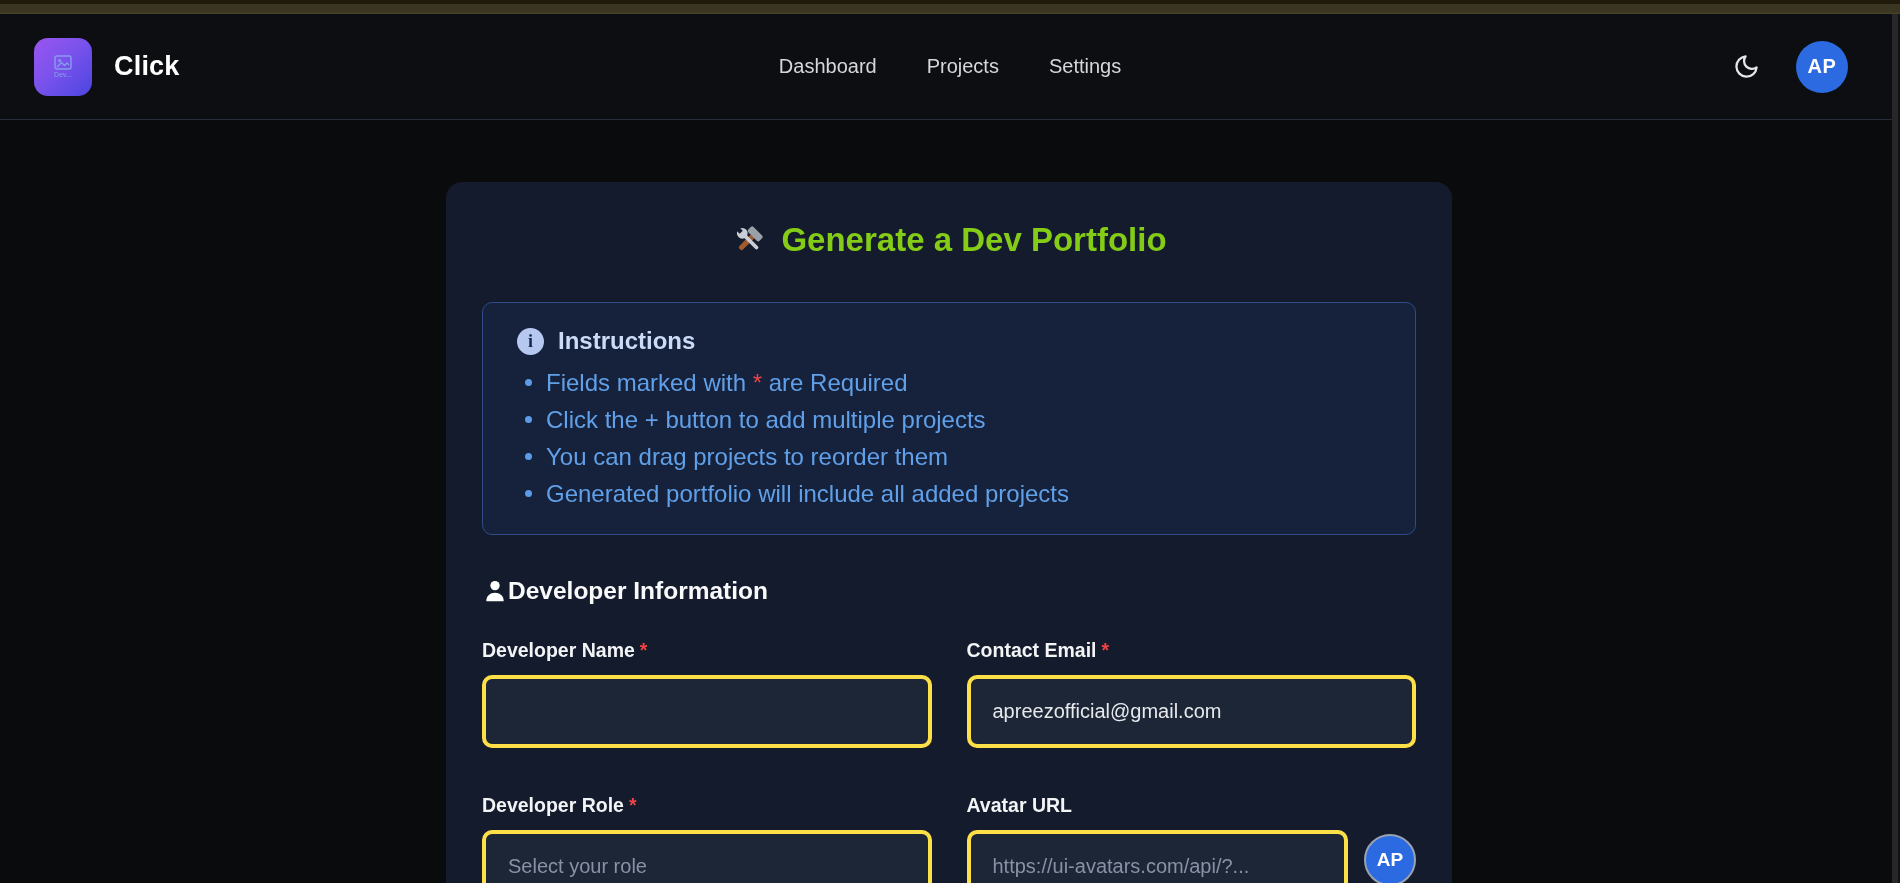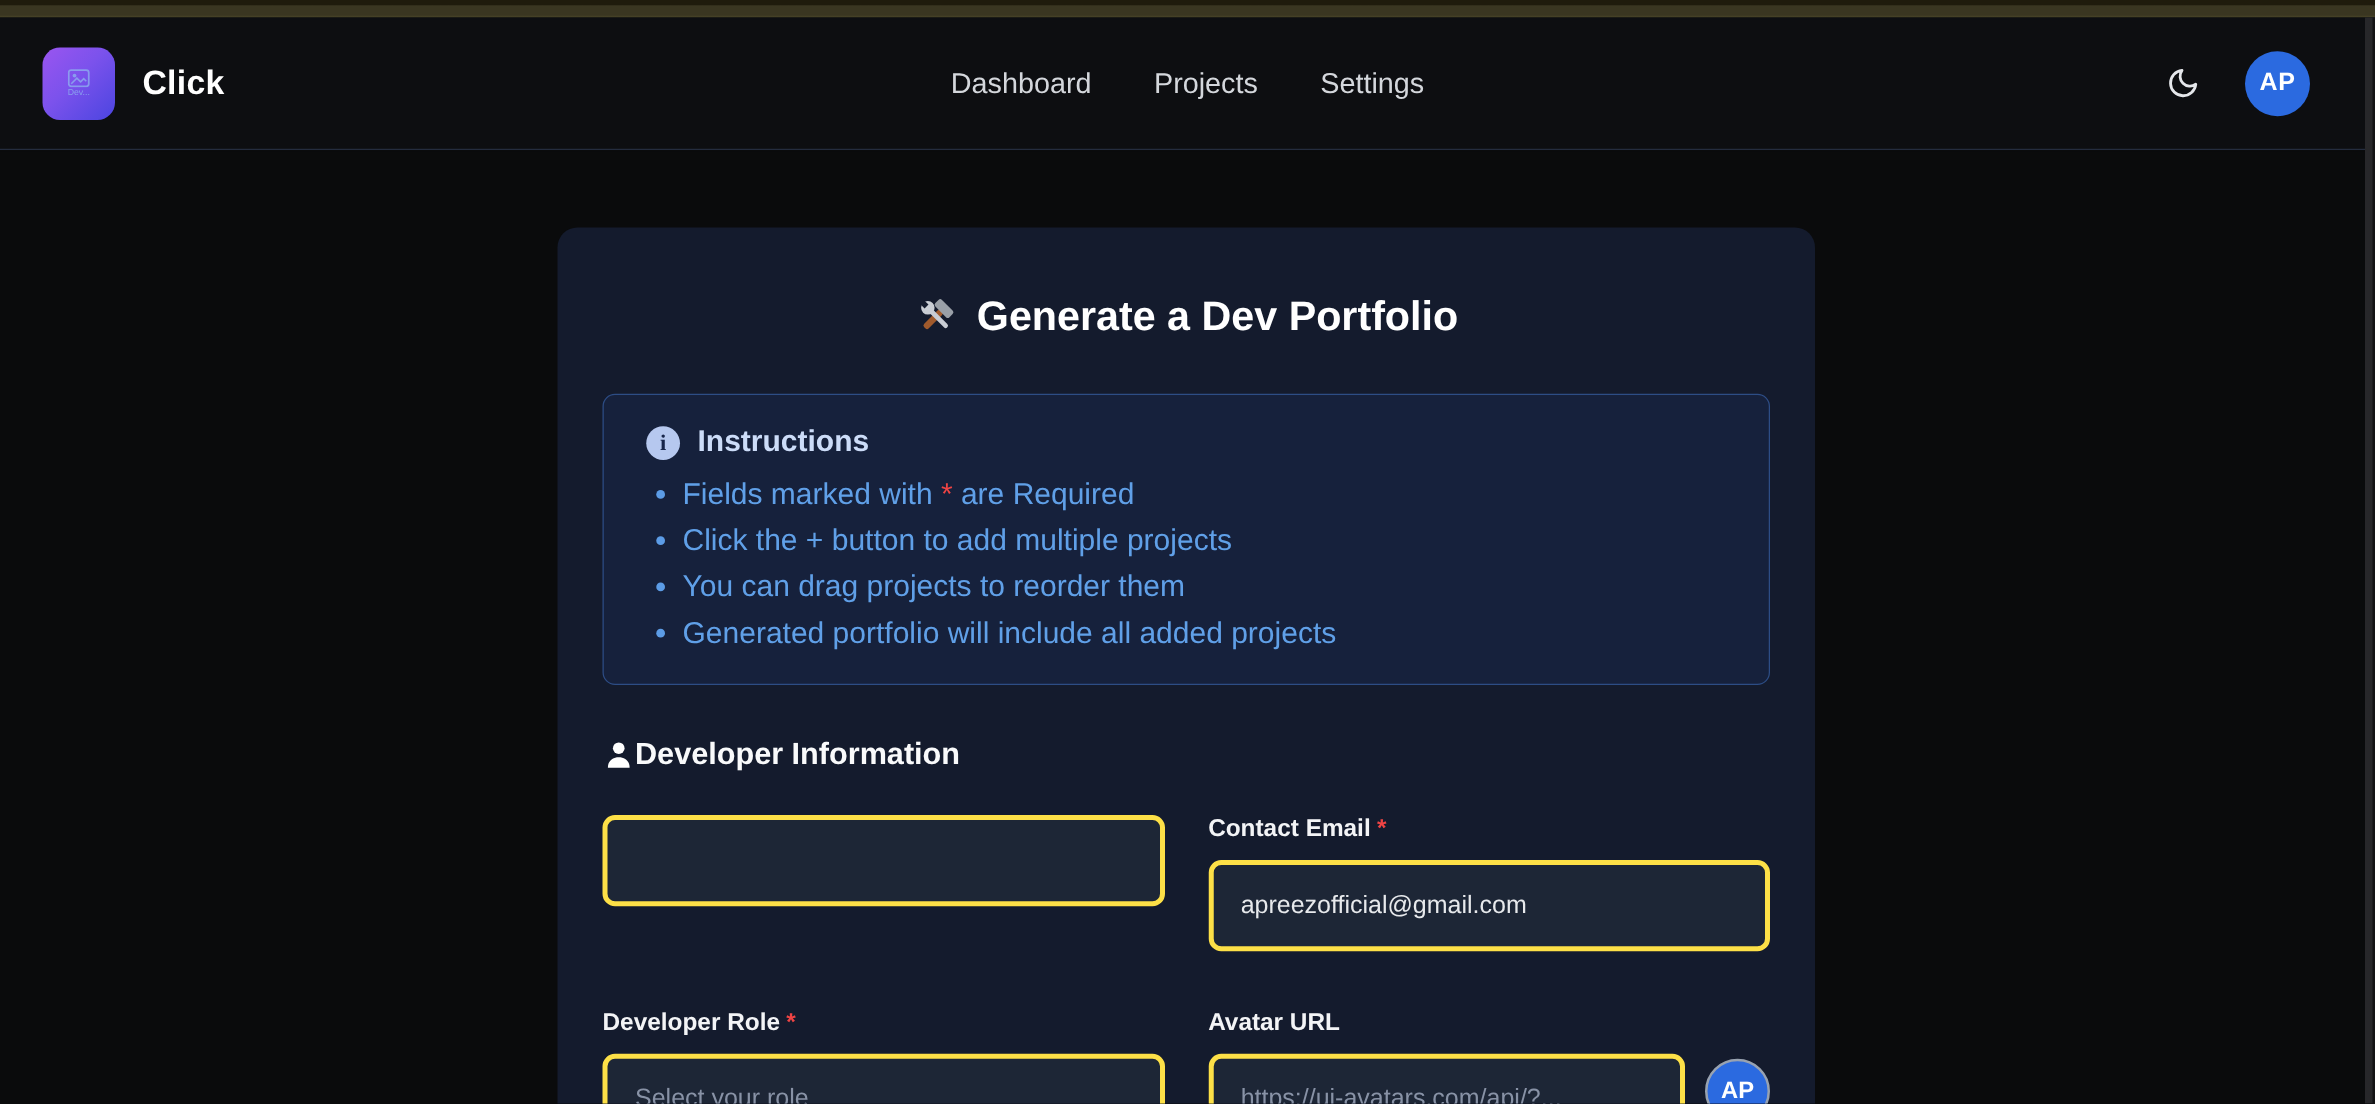--- a/index.html
+++ b/index.html
@@ -16,39 +16,39 @@
             border-bottom:1px solid #242c3e; display:flex; align-items:center; padding:0 52px 0 34px; }
   .brand { display:flex; align-items:center; cursor:pointer; }
   .logo { width:58px; height:58px; border-radius:14px; position:relative;
           background:linear-gradient(135deg,#9a55f0 0%, #7b52ec 45%, #4b45e0 100%);
           display:flex; flex-direction:column; align-items:center; justify-content:center; }
   .logo .broken { opacity:.75; }
   .logo .alt-text { font-size:7px; color:#8fb4ef; line-height:7px; margin-top:1px; opacity:.8; }
   .brand-name { color:#ffffff; font-size:27px; font-weight:700; margin-left:22px; letter-spacing:.2px; }
 
   .nav-links { position:absolute; left:50%; transform:translateX(-50%); display:flex; gap:50px; }
-  .nav-links a { color:#d4d7dc; font-size:23px; text-decoration:none; cursor:pointer; }
+  .nav-links a { color:#d4d7dc; font-size:20px; text-decoration:none; cursor:pointer; }
 
   .nav-right { margin-left:auto; display:flex; align-items:center; gap:36px; }
   .theme-toggle { background:none; border:none; cursor:pointer; display:flex; align-items:center; }
   .avatar { width:52px; height:52px; border-radius:50%; background:#2b6ae0; color:#ffffff;
             font-size:20px; font-weight:700; display:flex; align-items:center; justify-content:center;
             cursor:pointer; letter-spacing:.5px; }
 
   
   .scrollbar { position:absolute; top:14px; right:0; width:8px; height:869px; background:#27272a;
                border-right:2px solid #121214; }
 
   
   .page { position:absolute; top:121px; left:0; width:1892px; height:762px; background:#0a0b0c; }
   .card { position:relative; margin:61px 0 0 446px; width:1006px; height:900px;
           background:#141b2d; border-radius:16px; padding:36px 36px 60px; }
 
   .title { display:flex; align-items:center; justify-content:center; gap:14px;
-           color:#ffffff; font-size:33px; font-weight:700; line-height:44px;margin-top:13px; }
+           color:#84cc16; font-size:33px; font-weight:700; line-height:44px; }
 
   .instructions { margin-top:40px; background:#16213c; border:1px solid #2d4d85;
                   border-radius:10px; padding:24px 34px 16px; }
   .instr-head { display:flex; align-items:center; gap:14px; }
   .info-icon { width:27px; height:27px; border-radius:50%; background:#b6c8ef; color:#17254a;
                font-size:18px; font-weight:700; font-family:"Liberation Serif", serif;
                display:flex; align-items:center; justify-content:center; }
   .instr-head h2 { color:#ccdcf8; font-size:24px; font-weight:700; }
   .instructions ul { list-style:none; margin:15px 0 0 2px; }
   .instructions li { position:relative; color:#60a0e8; font-size:24px; padding-left:27px; margin-bottom:12px; line-height:25px; }
@@ -145,20 +145,21 @@
         <svg width="26" height="26" viewBox="0 0 24 24" fill="#ffffff">
           <circle cx="12" cy="7" r="4.3"></circle>
           <path d="M4 21c0-4.6 3.6-7.4 8-7.4s8 2.8 8 7.4v.5H4z"></path>
         </svg>
         <span>Developer Information</span>
       </h2>
 
       <div class="form-grid">
 
         <div class="fgroup">
+          <label><span>Developer Name</span><span class="star">*</span></label>
           <input class="tbox" type="text" value="" style="">
         </div>
 
         <div class="fgroup">
           <label><span>Contact Email</span><span class="star">*</span></label>
           <input class="tbox" type="text" value="apreezofficial@gmail.com" style="">
         </div>
 
         <div class="fgroup">
           <label><span>Developer Role</span><span class="star">*</span></label>

